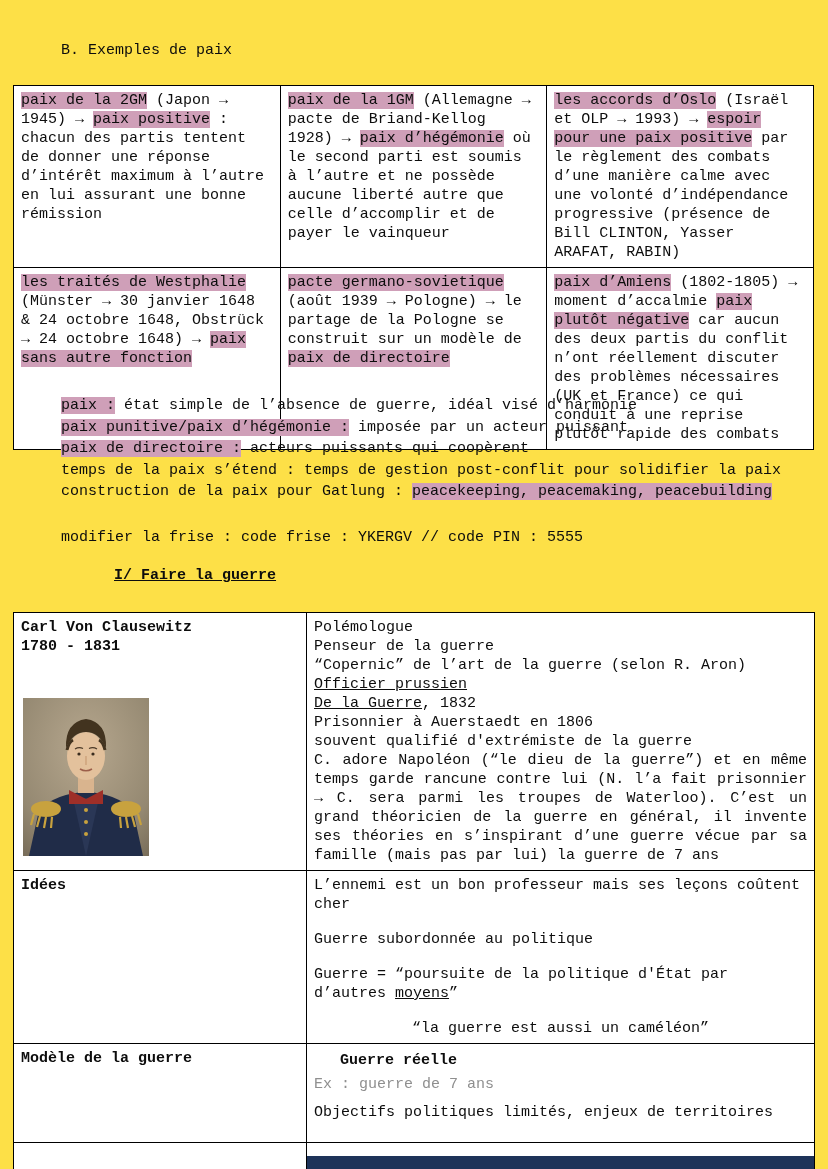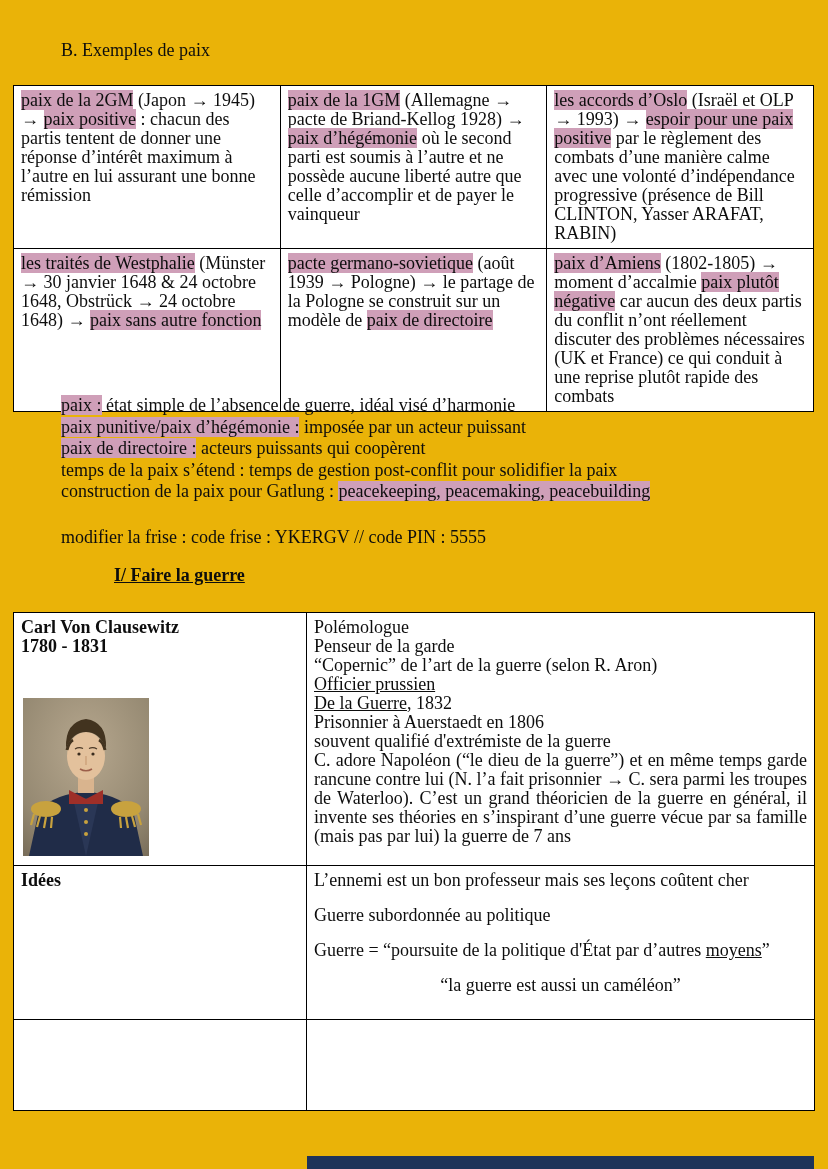--- a/index.html
+++ b/index.html
@@ -1,19 +1,19 @@
 <!DOCTYPE html>
 <html style="--hl: #cf9fb8; --darkbar: #1e3359;"><head>
 <meta charset="utf-8">
 <style>
   html,body { margin:0; padding:0; background:#ffffff; }
   .page {
     position:relative; width:828px; height:1169px; overflow:hidden;
-    background:#eab308; color:#0d0d0d;
-    font-family:Liberation Serif, serif; font-size:18px; line-height:19px;
+    background:#fde047; color:#0d0d0d;
+    font-family:Liberation Mono, monospace; font-size:15px; line-height:19px;
   }
   .b { font-weight:bold; }
   .u { text-decoration:underline; }
   .gray { color:#8f8f8f; }
   .hl { background: var(--hl, #cf9fb8); }
 
   .heading { position:absolute; left:61px; top:41px; }
 
   table { border-collapse:collapse; table-layout:fixed; background:#fff; }
   td { border:1px solid #000000; vertical-align:top; padding:5px 7px; }
@@ -129,40 +129,50 @@
               <path d="M63,58 l0,9" stroke="#c89c74" stroke-width="1.2"></path>
               <path d="M57,71 q6,3.5 12,0" stroke="#9c5f4a" stroke-width="1.6" fill="none"></path>
               <circle cx="63" cy="112" r="2" fill="#c8a23e"></circle>
               <circle cx="63" cy="124" r="2" fill="#c8a23e"></circle>
               <circle cx="63" cy="136" r="2" fill="#c8a23e"></circle>
             </svg>
           </div>
         </td>
         <td>
           <div class="line"><span>Polémologue</span></div>
-          <div class="line"><span>Penseur de la garde</span></div>
+          <div class="line"><span>Penseur de la guerre</span></div>
           <div class="line"><span>“Copernic” de l’art de la guerre (selon R. Aron)</span></div>
           <div class="line"><span class="u">Officier prussien</span></div>
           <div class="line"><span class="u">De la Guerre</span><span>, 1832</span></div>
           <div class="line"><span>Prisonnier à Auerstaedt en 1806</span></div>
           <div class="line"><span>souvent qualifié d'extrémiste de la guerre</span></div>
           <div class="line just"><span>C. adore Napoléon (“le dieu de la guerre”) et en même temps garde rancune contre lui (N. l’a fait prisonnier → C. sera parmi les troupes de Waterloo). C’est un grand théoricien de la guerre en général, il invente ses théories en s’inspirant d’une guerre vécue par sa famille (mais pas par lui) la guerre de 7 ans</span></div>
         </td>
       </tr>
       <tr class="tr2">
         <td>
           <div class="b">Idées</div>
         </td>
         <td>
           <p class="idea"><span>L’ennemi est un bon professeur mais ses leçons coûtent cher</span></p>
           <p class="idea"><span>Guerre subordonnée au politique</span></p>
           <p class="idea"><span>Guerre = “poursuite de la politique d'État par d’autres </span><span class="u">moyens</span><span>”</span></p>
           <p class="idea"><span>“la guerre est aussi un caméléon”</span></p>
         </td>
       </tr>
+      <tr class="tr3">
+        <td>
+          <div class="b">Modèle de la guerre</div>
+        </td>
+        <td>
+          <div class="model-title"><span class="b">Guerre réelle</span></div>
+          <div class="model-ex"><span class="gray">Ex : guerre de 7 ans</span></div>
+          <div class="model-obj"><span>Objectifs politiques limités, enjeux  de territoires</span></div>
+        </td>
+      </tr>
       <tr class="tr4">
         <td></td>
         <td></td>
       </tr>
     </tbody>
   </table>
 
   <div class="dark-bar"></div>
 
 </div>

